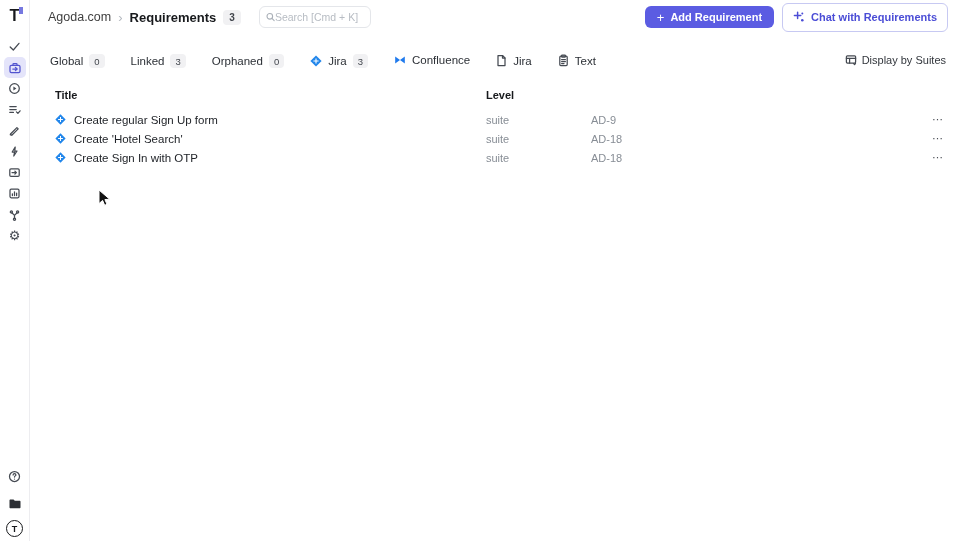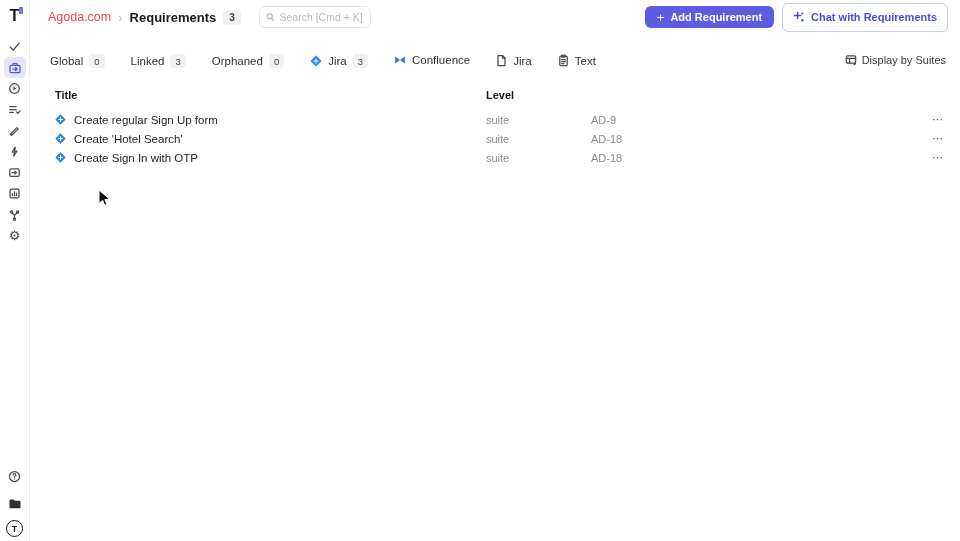--- a/index.html
+++ b/index.html
@@ -21,27 +21,27 @@
   .icon-stroke { stroke:#454a52; stroke-width:1.25; fill:none; stroke-linecap:round; stroke-linejoin:round; }
   .nav-item.active .icon-stroke { stroke:#5254cf; }
   .gear-glyph { font-size:13px; color:#454a52; line-height:1; }
   .sb-bottom { margin-top:auto; display:flex; flex-direction:column; align-items:center; gap:6px; }
   .avatar { width:17px; height:17px; border:1.6px solid #17191c; border-radius:50%;
     display:flex; align-items:center; justify-content:center; font-size:9px; font-weight:800; color:#17191c; }
 
   
   .main { flex:1; display:flex; flex-direction:column; }
   .topbar { height:34px; display:flex; align-items:center; padding:0 12px 0 18px; }
-  .crumb-parent { font-size:12.5px; color:#ef4444; cursor:pointer; }
+  .crumb-parent { font-size:12.5px; color:#404040; cursor:pointer; }
   .crumb-sep { font-size:13px; color:#b3b8bf; margin:0 7px; }
   .crumb-current { font-size:13px; font-weight:700; color:#17191c; }
   .count-badge { background:#f1f1f3; color:#41454c; font-size:10px; border-radius:4px;
     padding:2px 6px; margin-left:7px; font-weight:600; }
   .search { margin-left:18px; width:112px; height:22px; border:1px solid #e4e6ea; border-radius:6px;
-    display:flex; align-items:center; padding:0 6px; gap:5px; background:#fff; }
+    display:flex; align-items:center; padding:0 6px; background:#fff; }
   .search input { border:none; outline:none; width:100%; font-size:10.5px; color:#333;
     font-family:"Liberation Sans", sans-serif; background:transparent; }
   .search input::placeholder { color:#b7bcc3; }
   .spacer { flex:1; }
   .btn-primary { height:22px; background:#5b5ce2; color:#fff; border:none; border-radius:6px;
     font-size:11px; font-weight:600; padding:0 12px; display:flex; align-items:center; gap:6px;
     cursor:pointer; font-family:"Liberation Sans", sans-serif; }
   .btn-primary .plus { font-size:13px; font-weight:400; line-height:1; }
   .btn-outline { height:29px; margin-left:8px; background:#fff; color:#4b4dd6;
     border:1px solid #c7c9f2; border-radius:6px; font-size:11px; font-weight:600; padding:0 10px;

